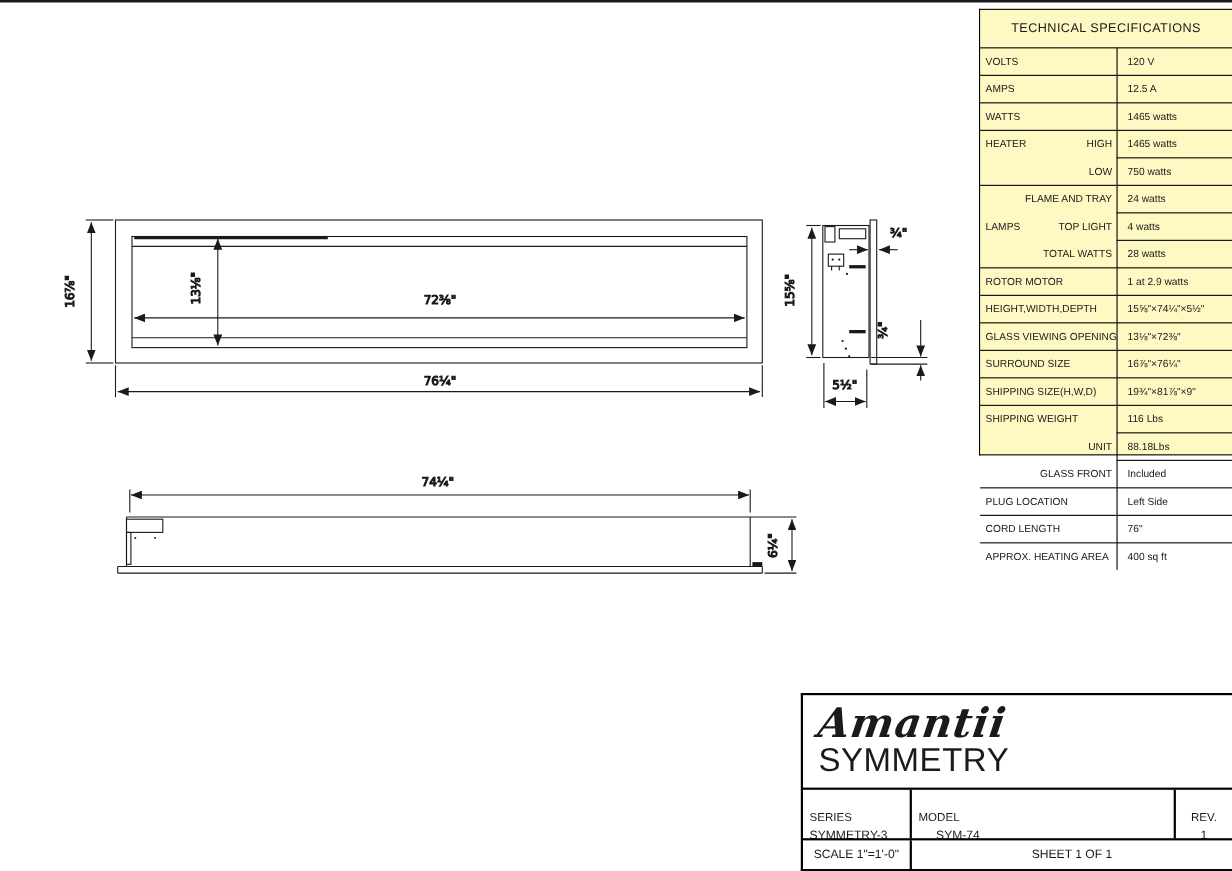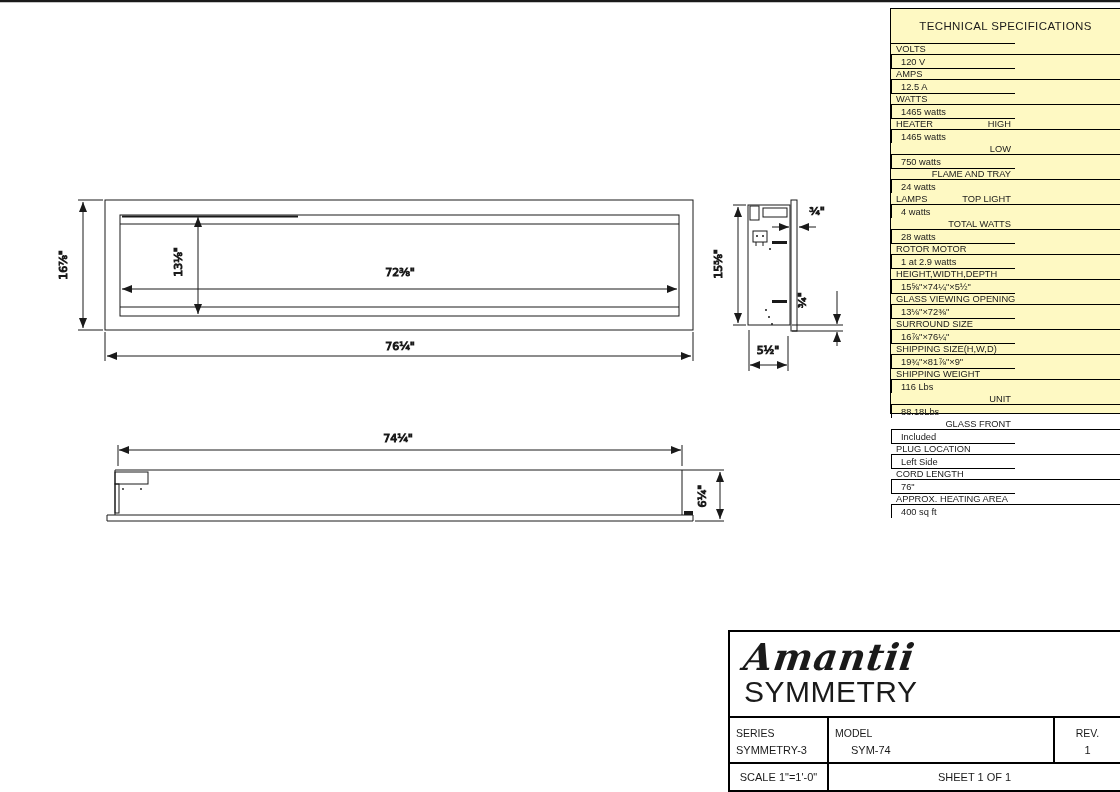--- a/index.html
+++ b/index.html
@@ -10,21 +10,21 @@
   svg text{font-family:"DejaVu Sans", sans-serif;font-size:11px;fill:#1a1a1a;}
   
   .spec-table{
     position:absolute;left:890px;top:8px;width:230px;height:406px;
     border:1.5px solid #000;border-right:none;background:#fef9c3;box-sizing:border-box;
   }
   .spec-header{
     height:34px;display:flex;align-items:center;justify-content:center;
     font-size:11.5px;letter-spacing:.4px;white-space:nowrap;
   }
-  .srow{display:flex;height:25px;box-sizing:border-box;flex-direction:column;}
+  .srow{display:flex;height:25px;box-sizing:border-box;}
   .scell{box-sizing:border-box;display:flex;align-items:center;overflow:hidden;}
   .slabel{
     width:124px;justify-content:space-between;padding:0 4px 0 5px;
     border-top:1px solid #000;font-size:9.3px;white-space:nowrap;
   }
   .slabel.nb{border-top:1px solid transparent;}
   .slabel .sub{margin-left:auto;text-align:right;}
   .svalue{
     flex:1;border-top:1px solid #000;border-left:1px solid #000;
     padding:0 0 0 9px;font-size:9.3px;white-space:nowrap;text-align:right;
@@ -40,26 +40,26 @@
     font-family:"DejaVu Serif", serif;font-style:italic;font-weight:700;
     font-size:37px;line-height:38px;transform:skewX(-8deg);display:inline-block;
     letter-spacing:1px;
   }
   .product-name{
     font-size:30px;line-height:30px;letter-spacing:.5px;margin-top:1px;
     font-family:"Liberation Sans", sans-serif;
   }
   .trow1{height:46px;border-top:2px solid #000;display:flex;box-sizing:border-box;}
   .trow2{height:28px;border-top:2px solid #000;display:flex;box-sizing:border-box;}
-  .tcell{box-sizing:border-box;padding:9px 6px;font-size:10.5px;}
+  .tcell{box-sizing:border-box;padding:19px 6px;font-size:10.5px;}
   .tcell .tval{font-size:11px;margin-top:5px;}
   .c-series{width:99px;border-right:2px solid #000;}
   .c-model{flex:1;border-right:2px solid #000;}
   .c-model .tval{padding-left:16px;}
-  .c-rev{width:65px;text-align:center;}
+  .c-rev{width:51px;text-align:center;}
   .trow2 .tcell{display:flex;align-items:center;justify-content:center;padding:0;font-size:11px;white-space:nowrap;}
   .c-scale{width:99px;border-right:2px solid #000;}
   .c-date{width:160px;border-right:2px solid #000;}
   .c-sheet{flex:1;}
 </style>
 </head>
 <body>
 
 <svg width="1120" height="792" viewBox="0 0 1120 792" style="position:absolute;left:0;top:0" stroke="#1a1a1a" stroke-width="1" fill="none">
   <defs>

